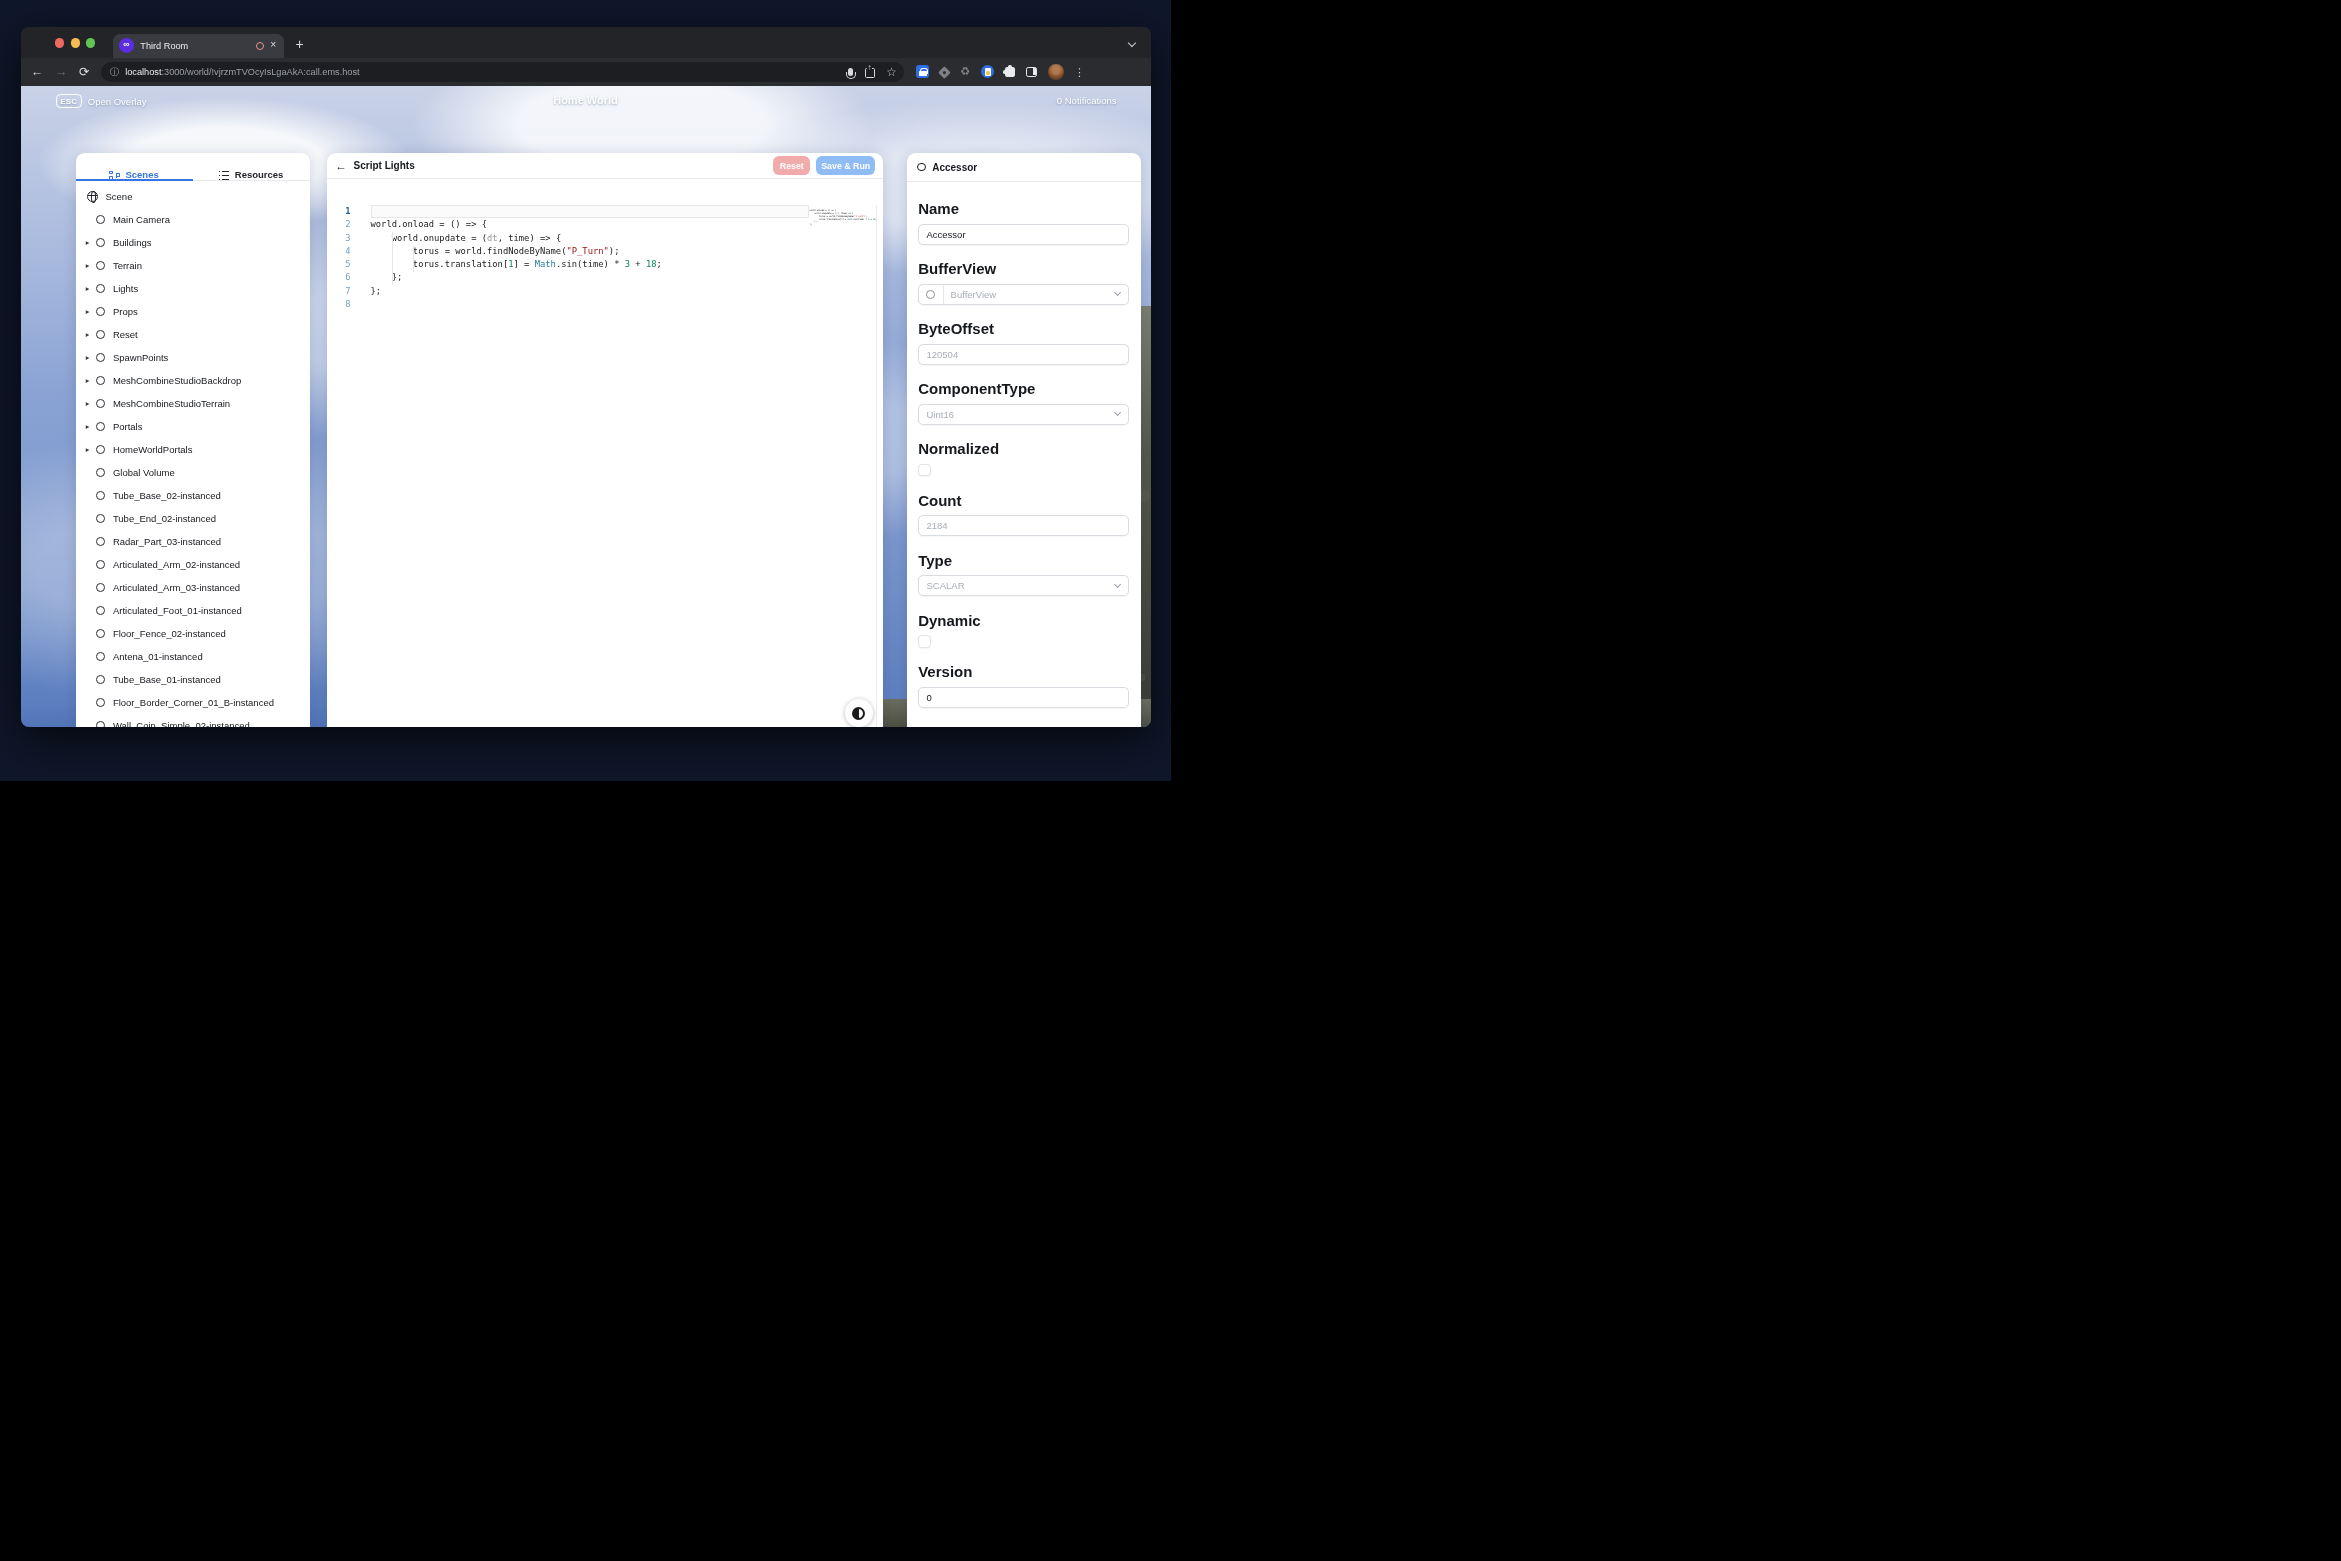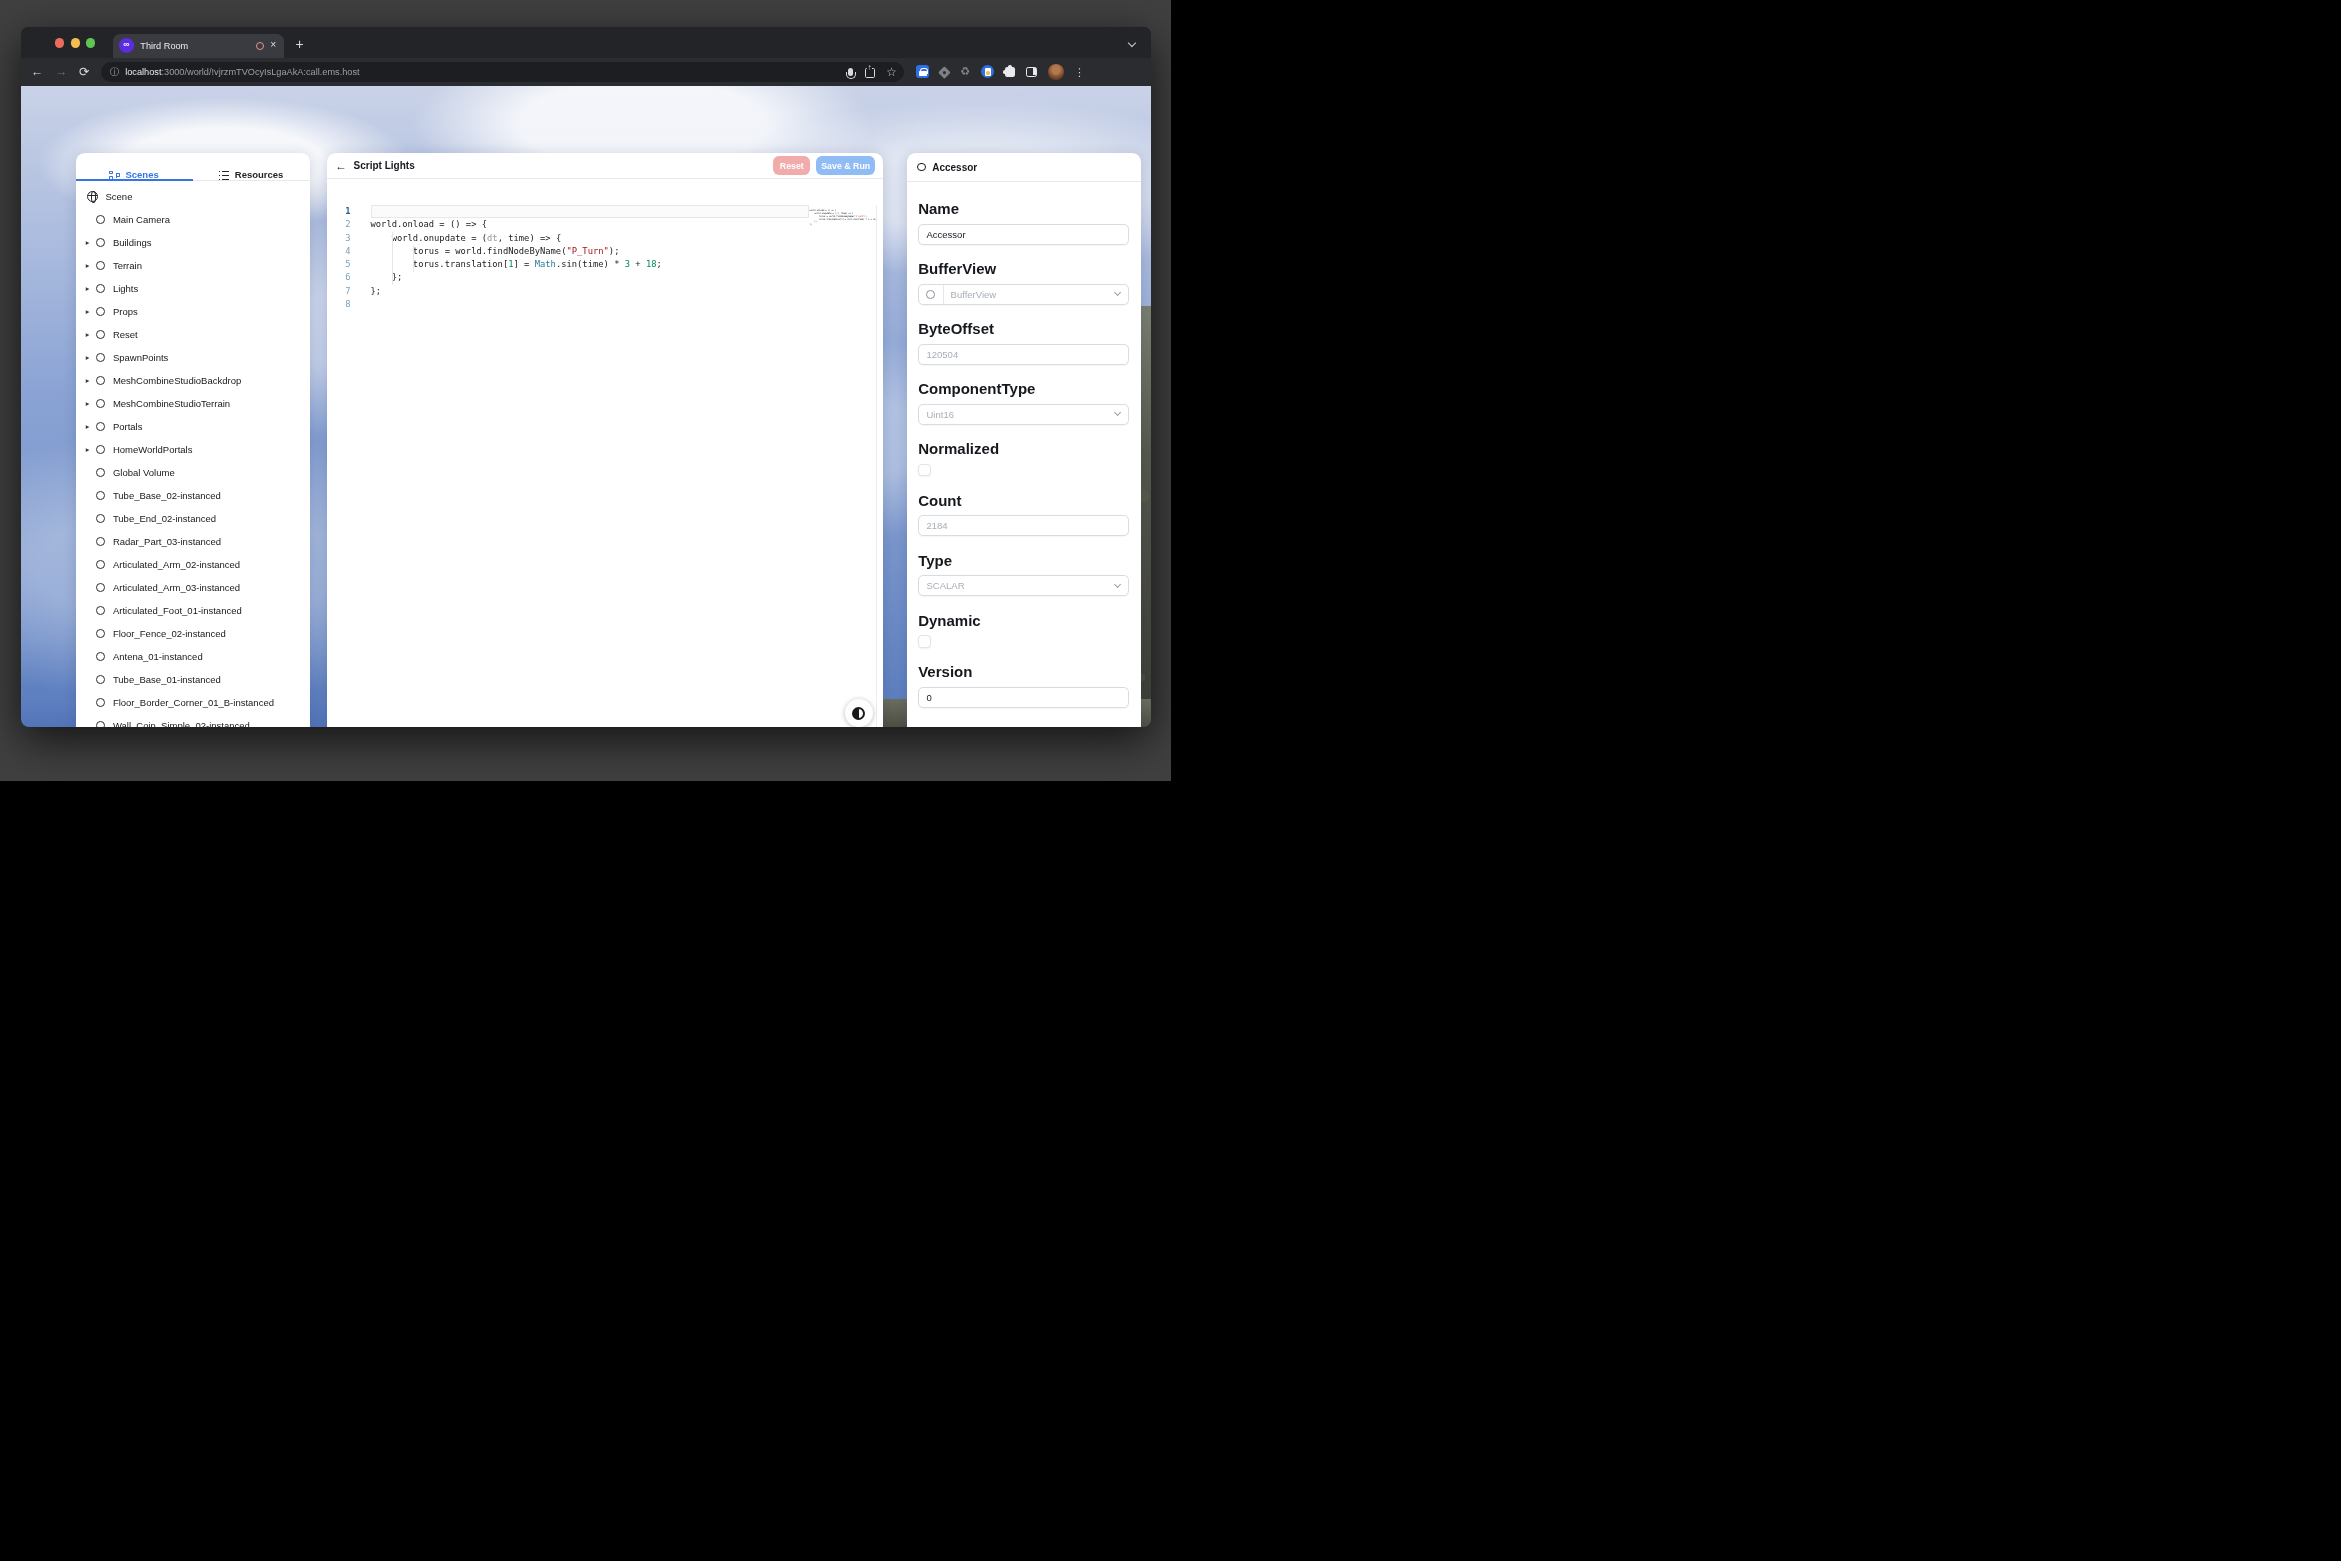--- a/index.html
+++ b/index.html
@@ -1,18 +1,18 @@
 <!DOCTYPE html>
 <html style="font-size:11.7px"><head>
 <meta charset="utf-8">
 <style>
   * { margin:0; padding:0; box-sizing:border-box; }
   html,body { width:1171px; height:781px; background:#000; overflow:hidden;
     font-family:"Liberation Sans", sans-serif; }
-  .stage { position:relative; width:1171px; height:781px; background:#404040;padding-left:24px; }
+  .stage { position:relative; width:1171px; height:781px; background:#0f172a;padding-left:24px; }
 
   
   .window { position:absolute; left:20.5px; top:27px; width:1130px; height:700px;
     border-radius:8px; overflow:hidden; background:#232428;
     box-shadow:0 13px 44px rgba(0,0,0,.7); }
 
   .tabstrip { position:relative; height:31px; background:#232428; }
   .tl { position:absolute; top:11px; width:9.5px; height:9.5px; border-radius:50%; }
   .tl.red{ left:34px; background:#ee6a5f; } .tl.yel{ left:50px; background:#f5bd4f; }
   .tl.grn{ left:65px; background:#61c454; }
@@ -262,20 +262,28 @@
       <div class="sky"></div>
       <div class="rock-right"></div>
       <div class="bottom-strip">
         <div class="robot-a"></div>
         <div class="robot-b"></div>
         <div class="robot-c"></div>
         <div class="robot-d"></div>
         <div class="rock-bottom"></div>
       </div>
 
+      <div class="overlaybar">
+        <div class="esc-wrap">
+          <span class="esc-badge">ESC</span>
+          <span class="esc-label">Open Overlay</span>
+        </div>
+        <div class="world-title">Home World</div>
+        <div class="notif">0 Notifications</div>
+      </div>
 
       <div class="panel left">
         <div class="ptabs">
           <div class="ptab active">
             <span class="scn-ico">
                 <i></i>
                 <i></i>
                 <i></i>
               </span>
             <span>Scenes</span>

